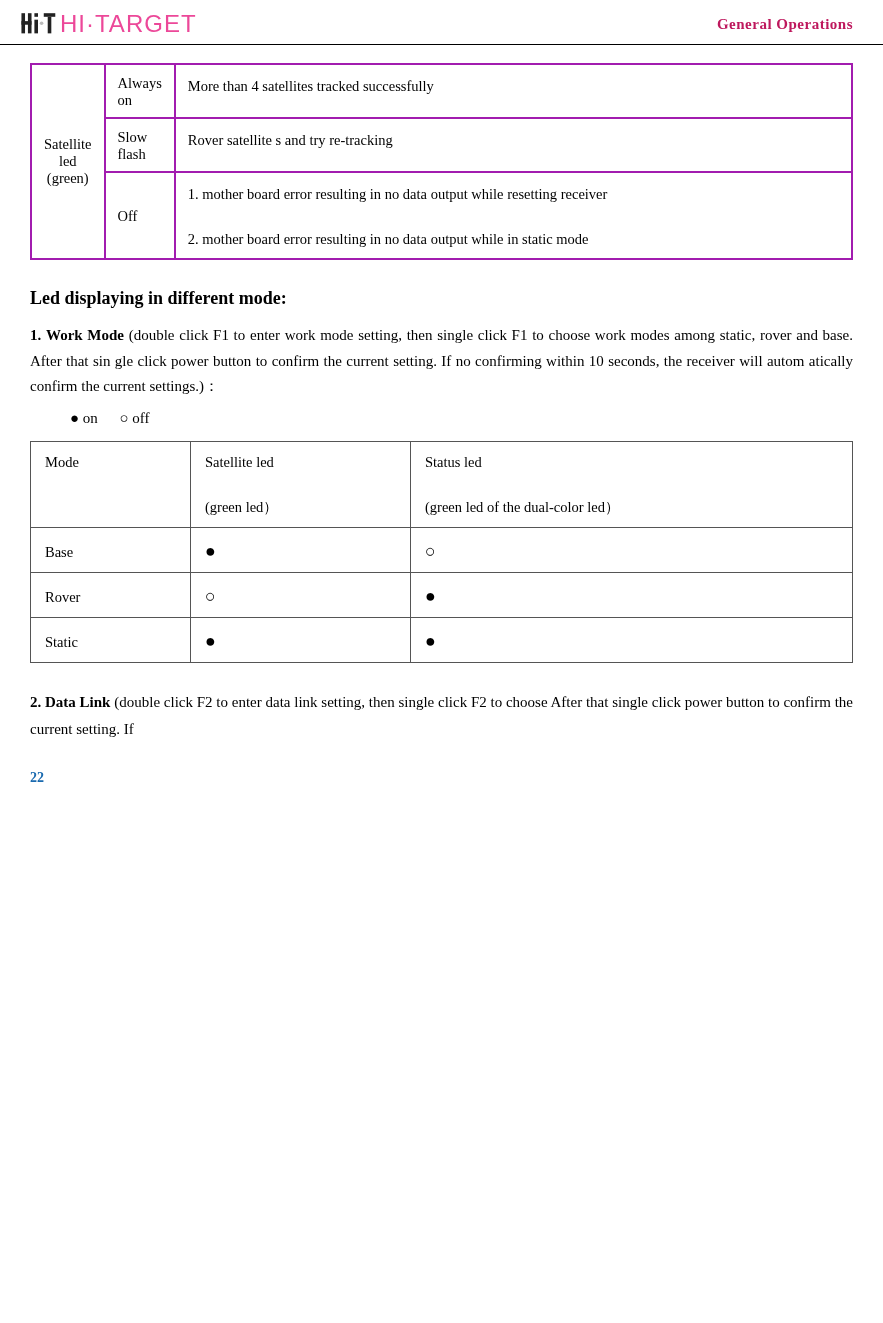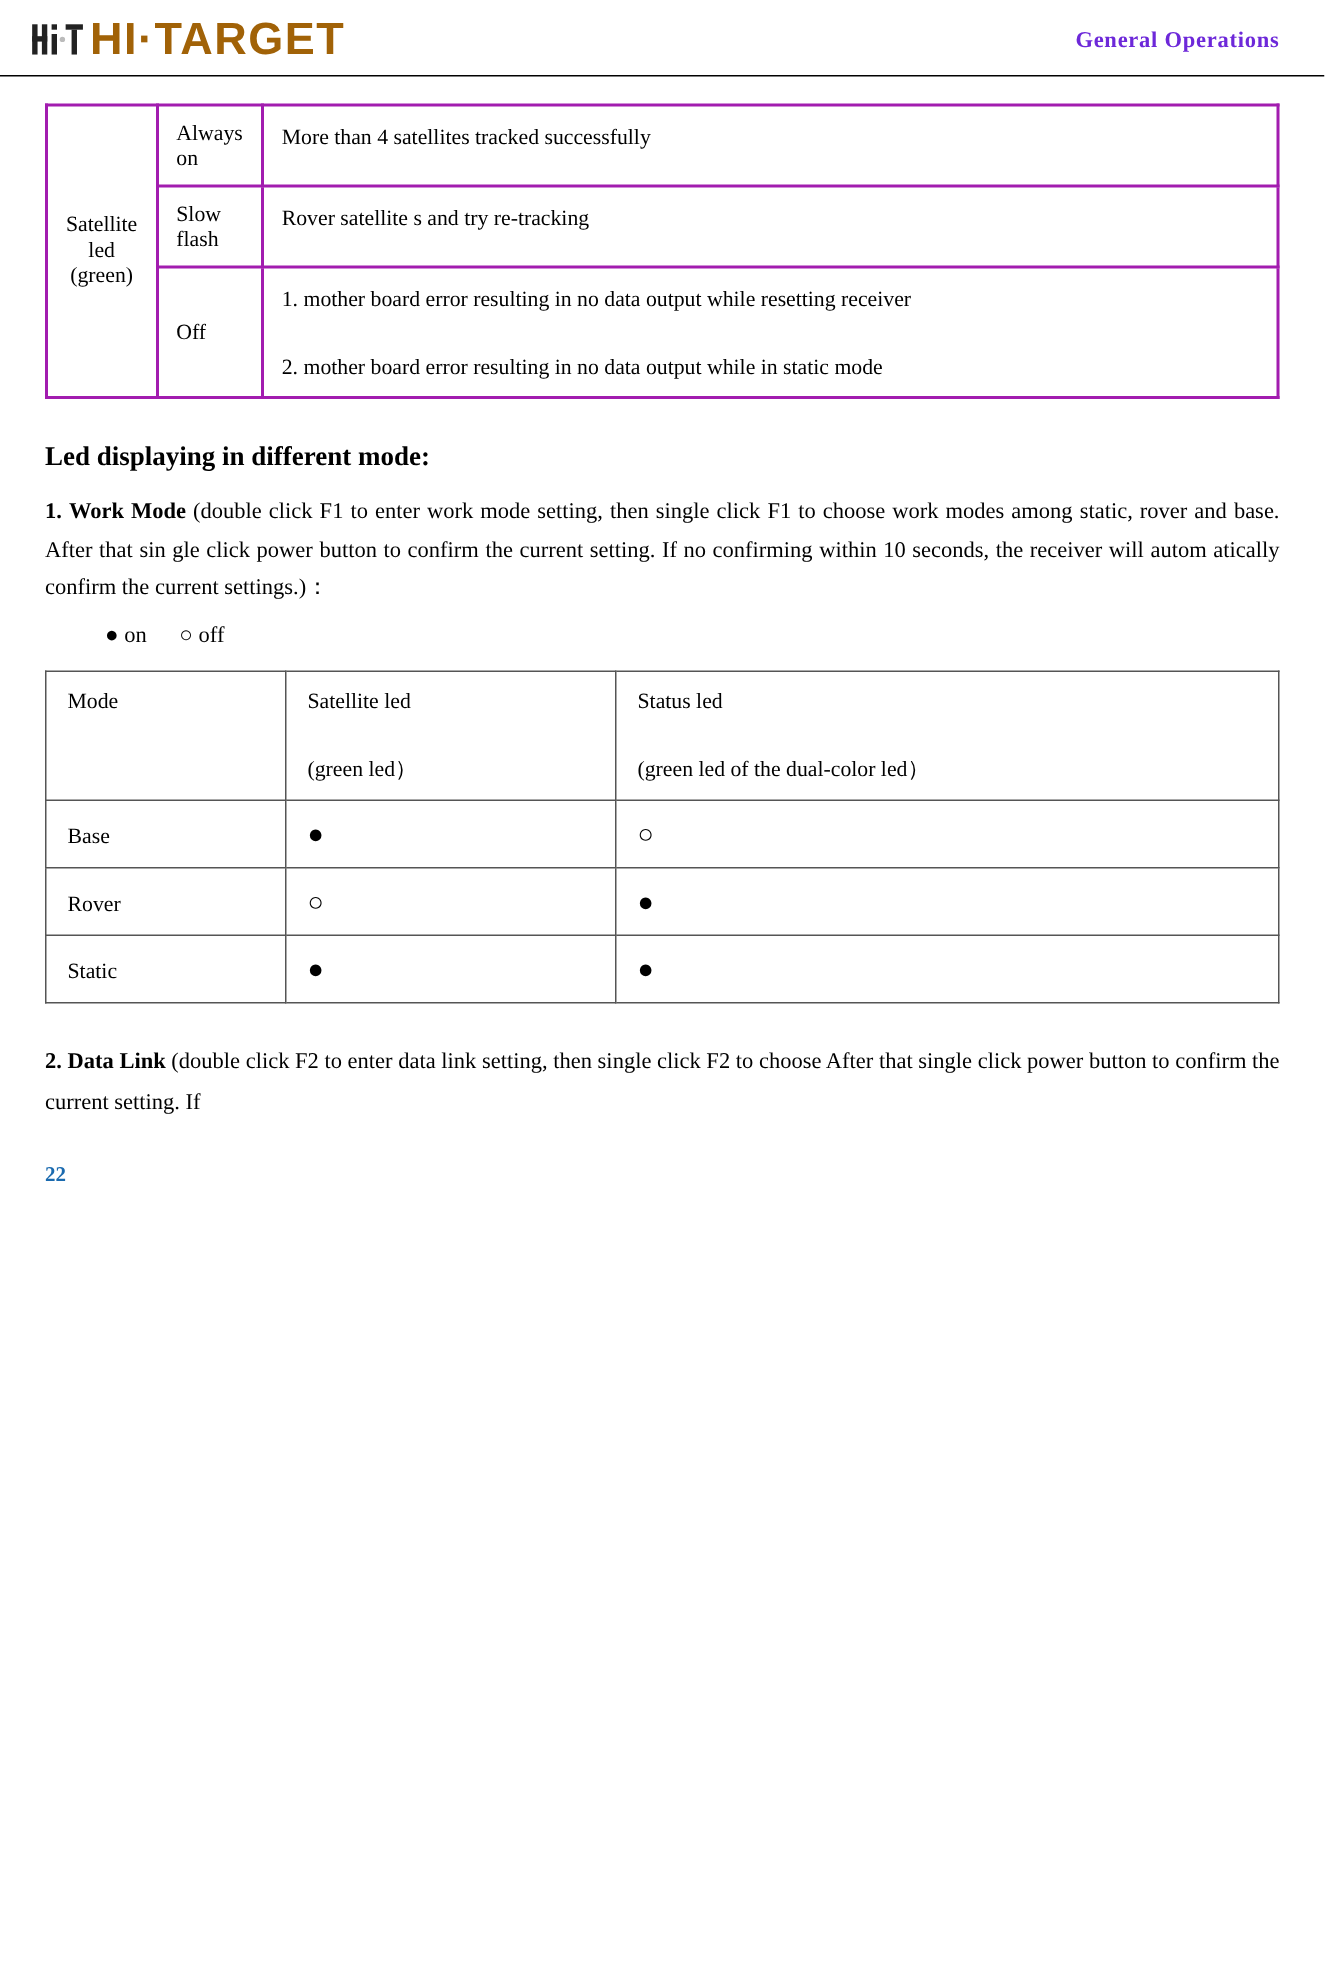--- a/index.html
+++ b/index.html
@@ -17,30 +17,30 @@
     
     .page-header {
       display: flex;
       justify-content: space-between;
       align-items: center;
       padding: 10px 30px 6px 20px;
       border-bottom: 1.5px solid #000;
       margin-bottom: 18px;
     }
     .logo-text {
-      font-size: 30px;
-      font-weight: 700;
+      font-size: 24px;
+      font-weight: 400;
       letter-spacing: 1px;
-      color: #a16207;
+      color: #ec4899;
       font-family: Arial, sans-serif;
     }
     .header-title {
       font-size: 15px;
       font-weight: bold;
-      color: #6d28d9;
+      color: #be185d;
       letter-spacing: 0.5px;
     }
 
     
     .content {
       padding: 0 30px 20px 30px;
     }
 
     
     .sat-table {

